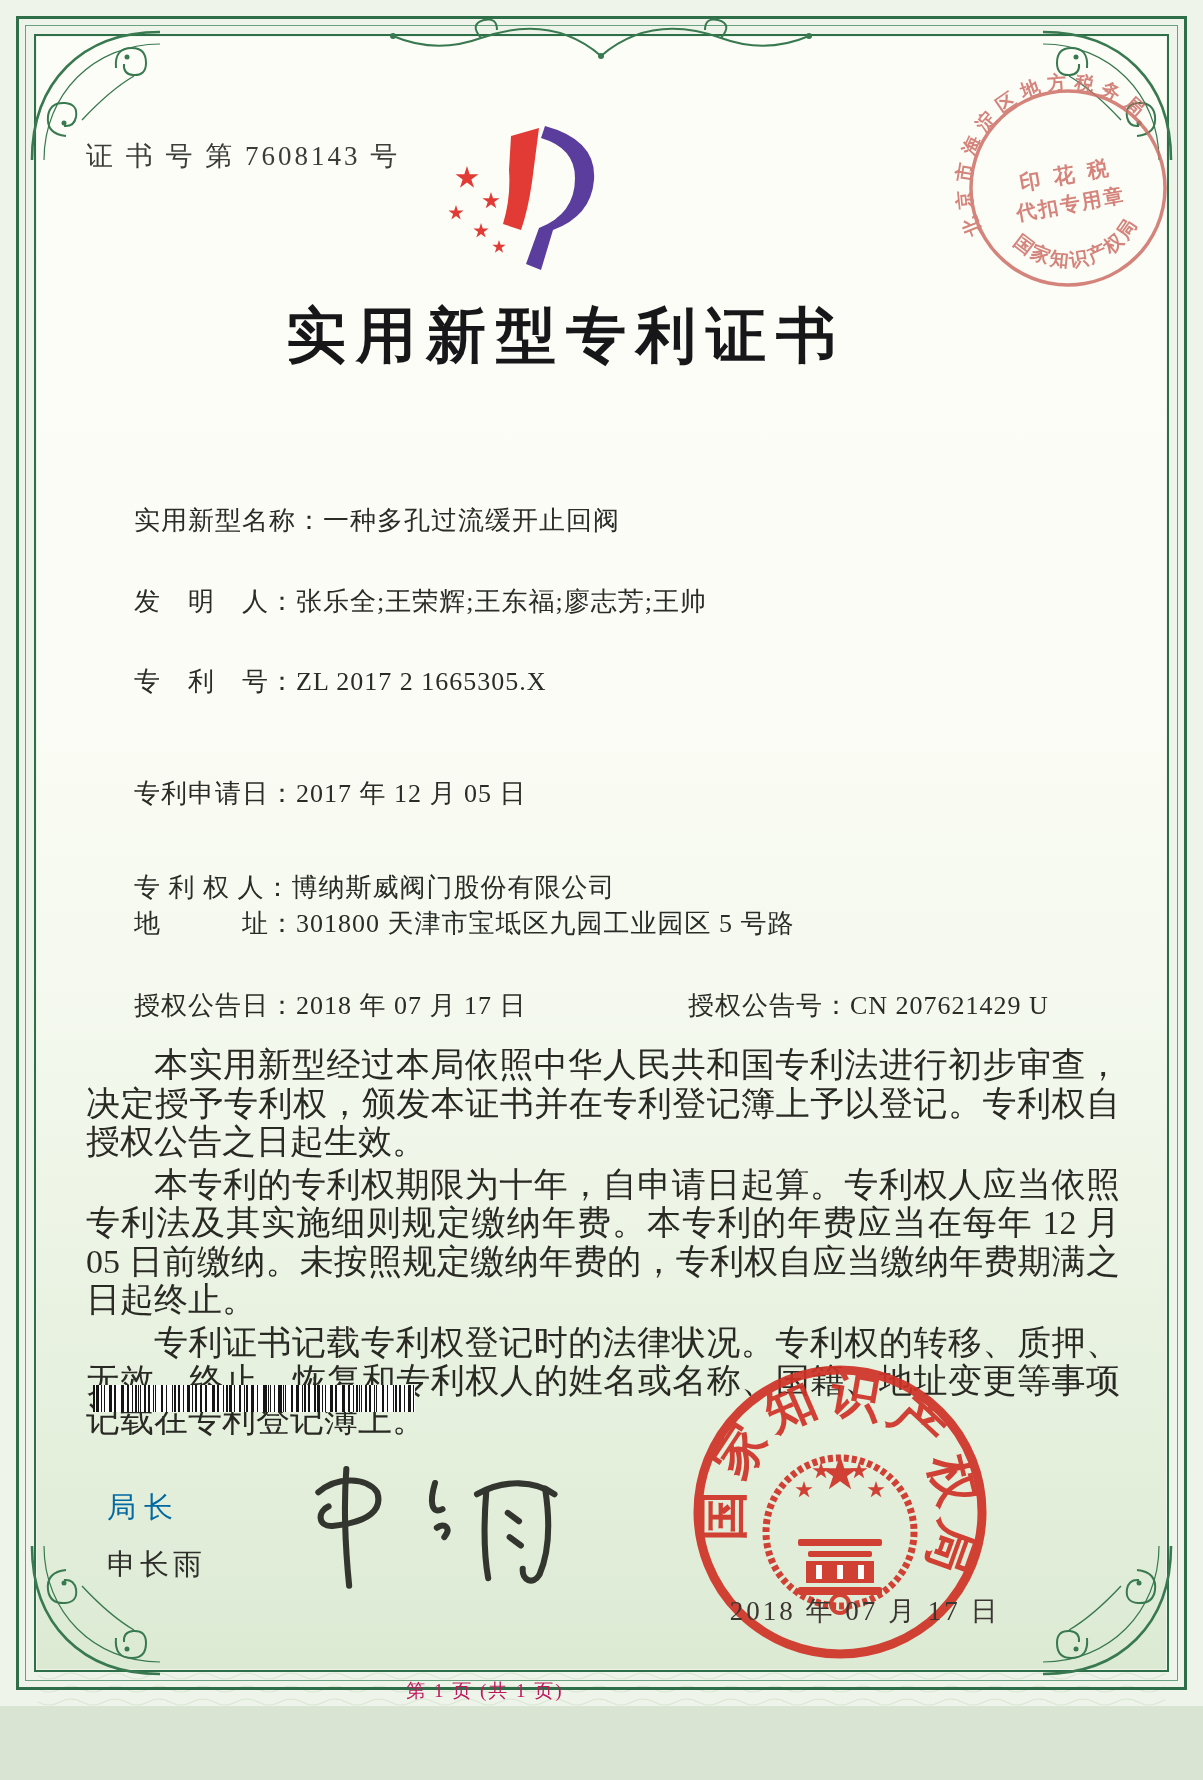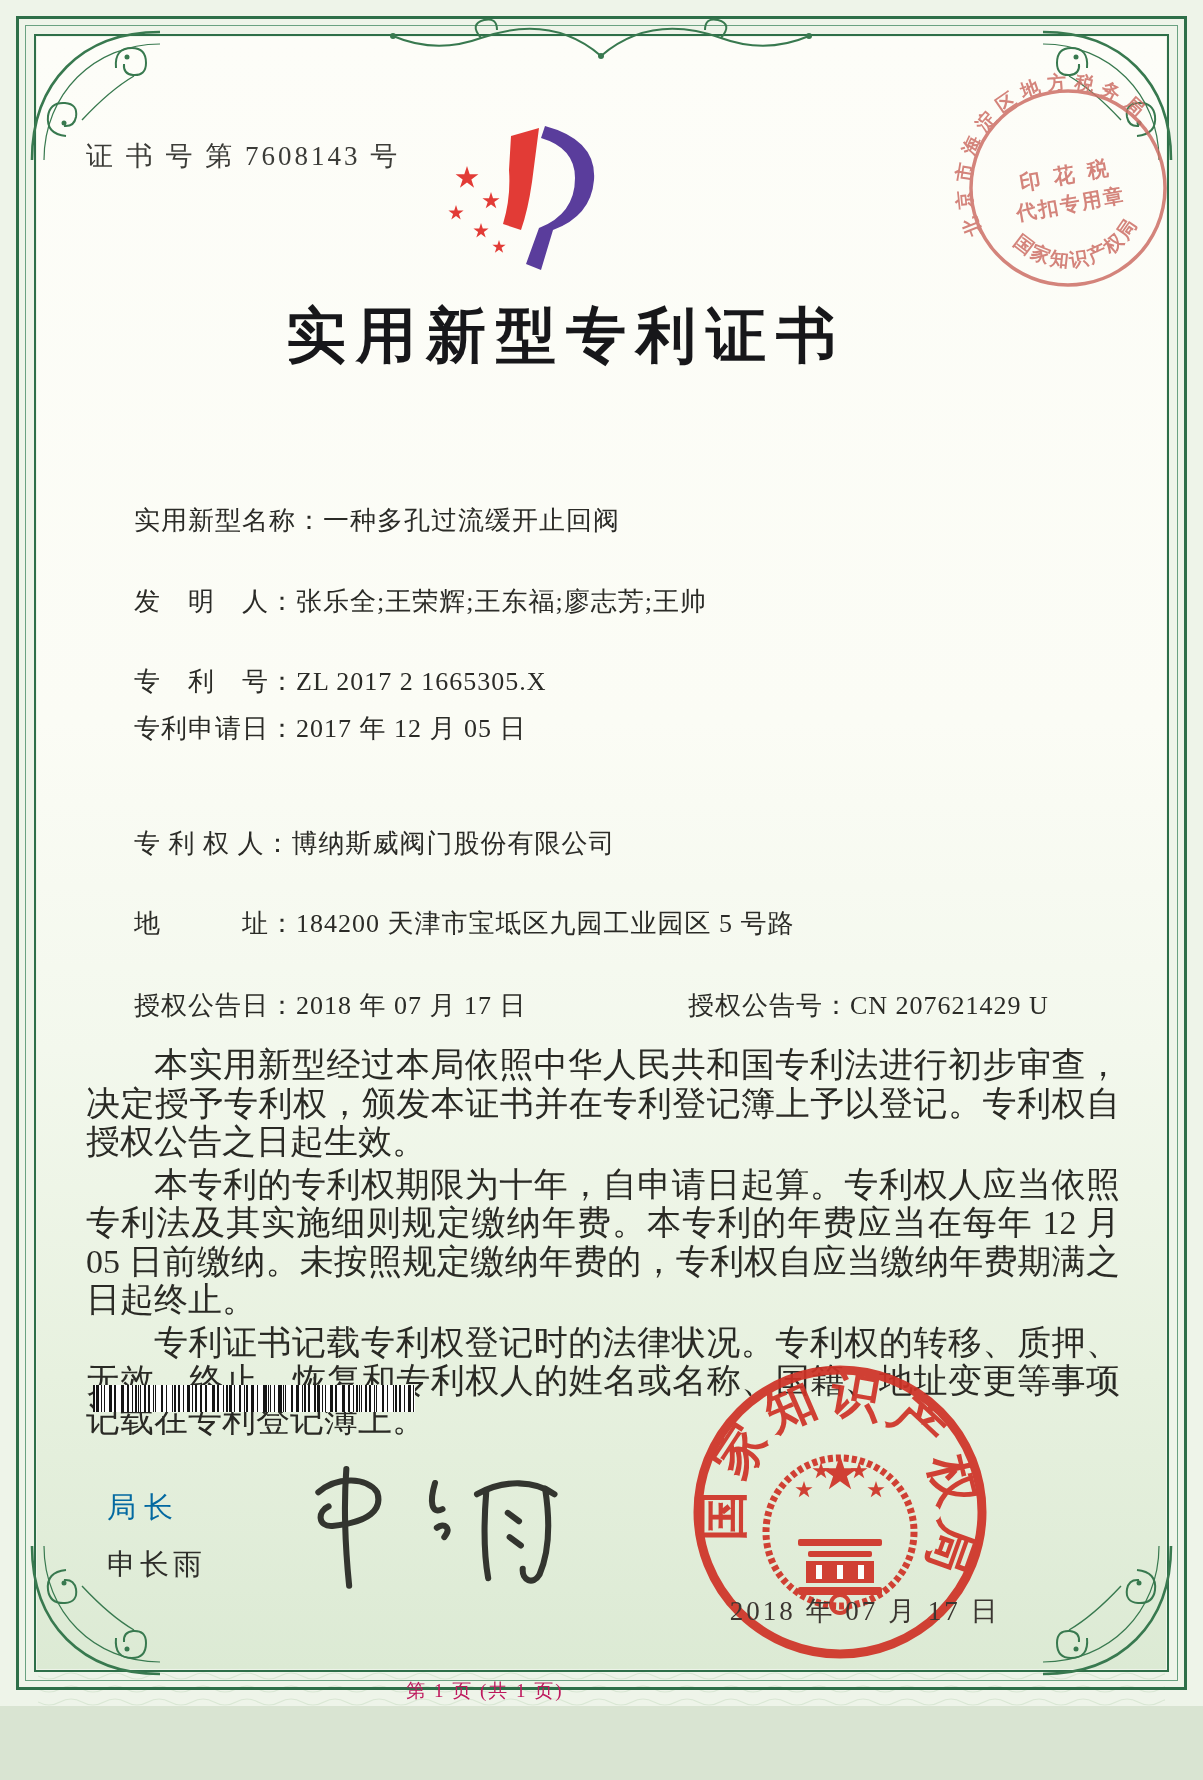--- a/index.html
+++ b/index.html
@@ -256,28 +256,28 @@
 
   <div class="abs field-row z2" style="top:503px">
     <span class="lab">实用新型名称：</span><span>一种多孔过流缓开止回阀</span>
   </div>
   <div class="abs field-row z2" style="top:584px">
     <span class="lab">发　明　人：</span><span>张乐全;王荣辉;王东福;廖志芳;王帅</span>
   </div>
   <div class="abs field-row z2" style="top:664px">
     <span class="lab">专　利　号：</span><span>ZL 2017 2 1665305.X</span>
   </div>
-  <div class="abs field-row z2" style="top:711px">
+  <div class="abs field-row z2" style="top:776px">
     <span class="lab">专利申请日：</span><span>2017 年 12 月 05 日</span>
   </div>
-  <div class="abs field-row z2" style="top:826px">
+  <div class="abs field-row z2" style="top:870px">
     <span class="lab">专 利 权 人：</span><span>博纳斯威阀门股份有限公司</span>
   </div>
   <div class="abs field-row z2" style="top:906px">
-    <span class="lab">地　　　址：</span><span>184200 天津市宝坻区九园工业园区 5 号路</span>
+    <span class="lab">地　　　址：</span><span>301800 天津市宝坻区九园工业园区 5 号路</span>
   </div>
   <div class="abs field-row z2" style="top:988px;width:1034px">
     <span class="lab">授权公告日：</span><span>2018 年 07 月 17 日</span>
     <span class="grant-right">
       <span>授权公告号：</span><span>CN 207621429 U</span>
     </span>
   </div>
 
   <div class="abs paras z2">
     <p>本实用新型经过本局依照中华人民共和国专利法进行初步审查，决定授予专利权，颁发本证书并在专利登记簿上予以登记。专利权自授权公告之日起生效。</p>

